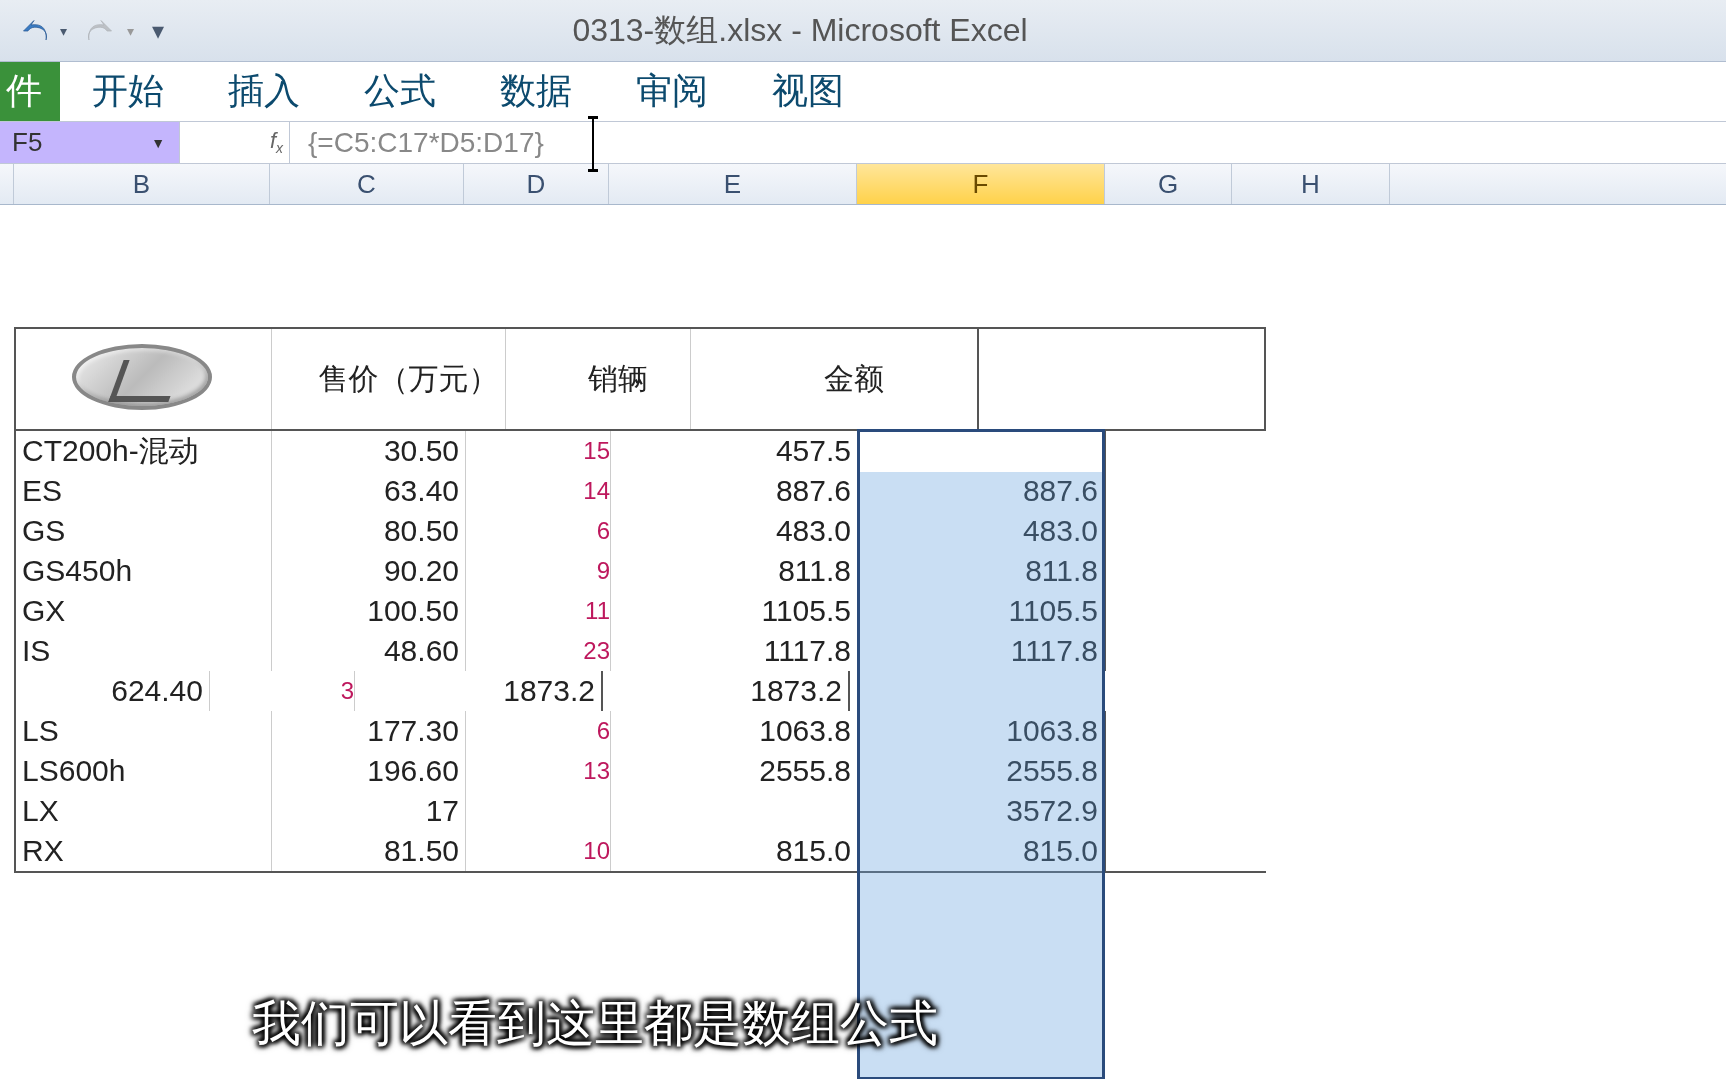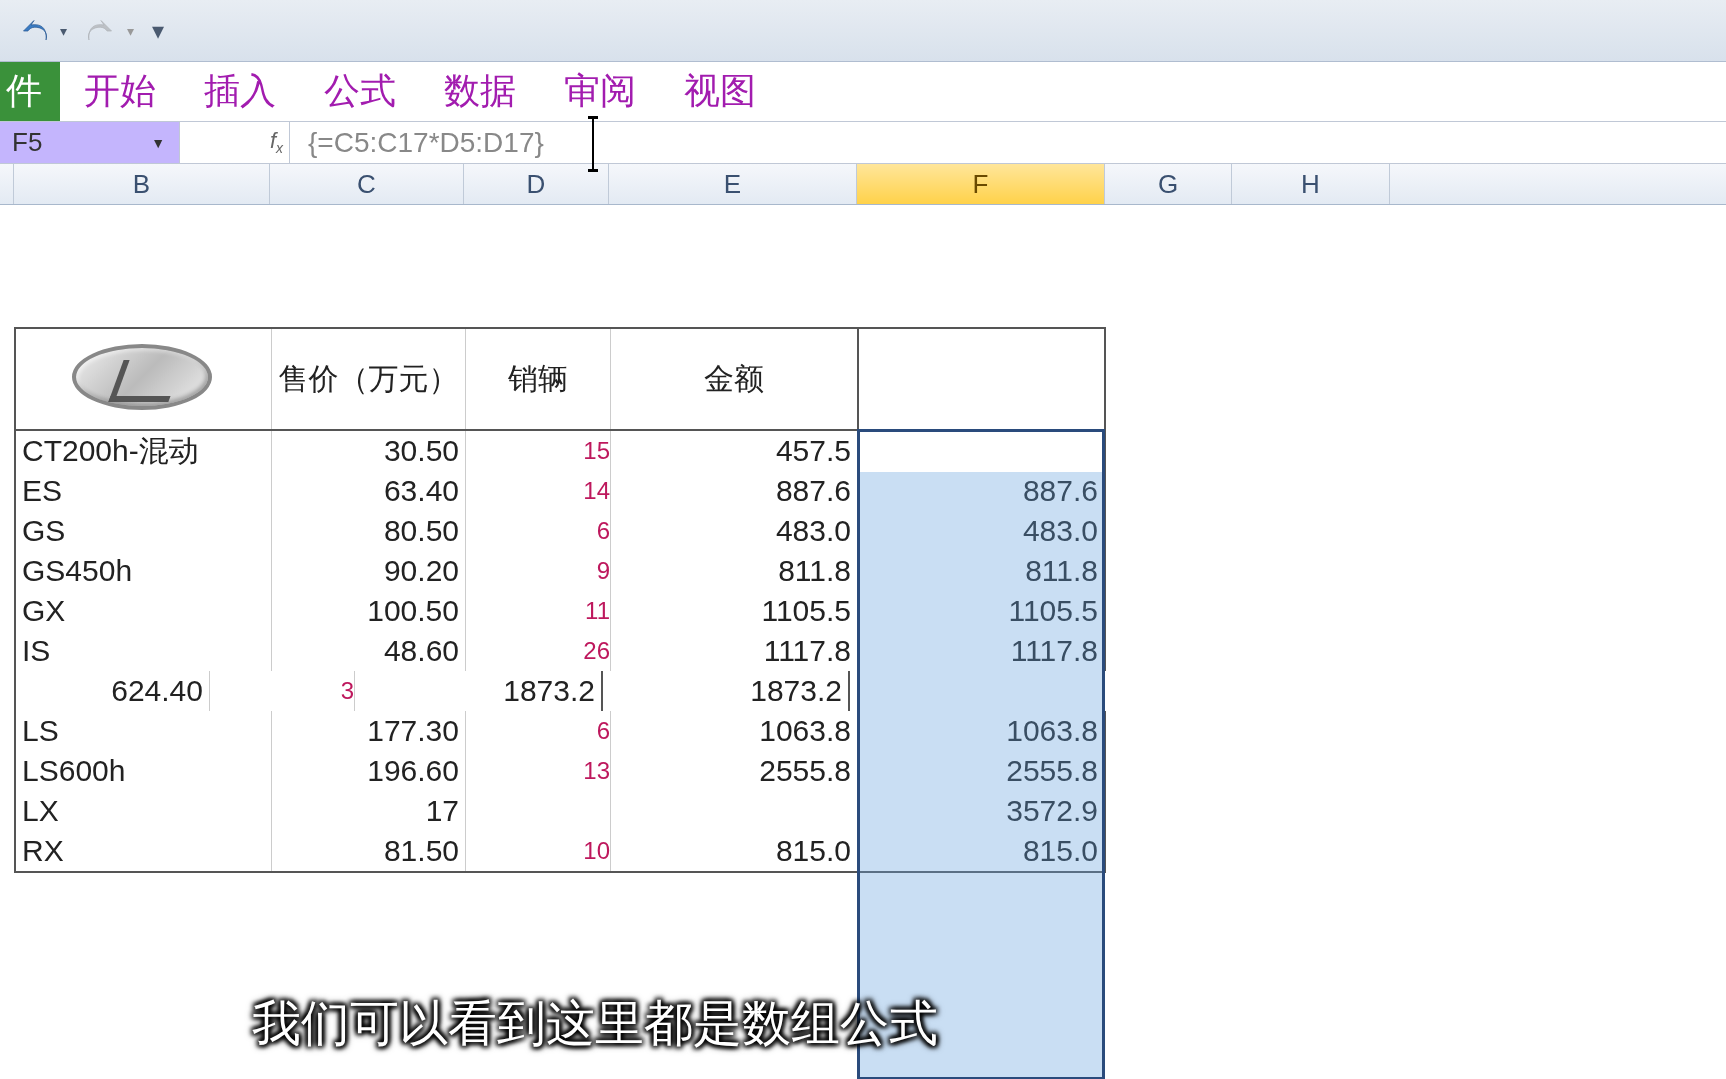--- a/index.html
+++ b/index.html
@@ -59,23 +59,23 @@
       height: 100%;
       display: flex;
       align-items: center;
       justify-content: center;
       padding: 0 12px 0 0;
       font-size: 36px;
       font-weight: normal;
       min-width: 60px;
     }
     .tab {
-      padding: 0 24px;
+      padding: 0 32px;
       font-size: 36px;
-      color: #a21caf;
+      color: #0c4a6e;
       height: 100%;
       display: flex;
       align-items: center;
     }
     .formula-bar {
       height: 42px;
       display: flex;
       align-items: center;
       border-bottom: 1px solid #c0c8d6;
       background: #fff;
@@ -192,20 +192,21 @@
       position: absolute;
       left: 14px;
       top: 122px;
       border: 2px solid #555;
       border-right: none;
     }
     .data-header-row {
       display: flex;
       height: 102px;
       border-bottom: 2px solid #555;
+      gap: 40px;
     }
     .data-row {
       display: flex;
       height: 40px;
     }
     .cell-B { width: 256px; border-right: 1px solid #ccc; padding-left: 6px; font-size: 30px; display: flex; align-items: center; color: #222;}
     .cell-C { width: 194px; border-right: 1px solid #ccc; padding-right: 6px; font-size: 30px; display: flex; align-items: center; justify-content: flex-end; color: #222;}
     .cell-D { width: 145px; border-right: 1px solid #ccc; padding-right: 0; font-size: 24px; display: flex; align-items: center; justify-content: flex-end; color: #be185d;}
     .cell-E { width: 248px; border-right: 2px solid #555; padding-right: 6px; font-size: 30px; display: flex; align-items: center; justify-content: flex-end; color: #222;}
     .cell-F { width: 247px; border-right: 2px solid #555; padding-right: 6px; font-size: 30px; display: flex; align-items: center; justify-content: flex-end; color: #222;}
@@ -282,20 +283,21 @@
       </svg>
   </div>
   <span style="font-size:14px;color:#4a5a70;margin-right:10px;">▾</span>
   <div class="qat-btn redo-icon" style="opacity:0.4;">
     <svg viewBox="0 0 24 24">
         <path d="M12 5 L19 12 L16 12 C16 12 14 8 8 10 C2 12 4 18 4 18 C4 18 2 6 14 8 L12 5 Z" fill="#888" stroke="#666" stroke-width="0.5"></path>
       </svg>
   </div>
   <span style="font-size:14px;color:#999;margin-right:4px;">▾</span>
   <span class="qat-more">▾</span>
+  <div class="title-text">0313-数组.xlsx - Microsoft Excel</div>
 </div>
 
 <div class="ribbon-tabs">
   <div class="file-tab">件</div>
   <div class="tab">开始</div>
   <div class="tab">插入</div>
   <div class="tab">公式</div>
   <div class="tab">数据</div>
   <div class="tab">审阅</div>
   <div class="tab">视图</div>
@@ -375,21 +377,21 @@
             <div class="data-row">
               <div class="cell-B">GX</div>
               <div class="cell-C">100.50</div>
               <div class="cell-D">11</div>
               <div class="cell-E">1105.5</div>
               <div class="cell-F">1105.5</div>
             </div>
             <div class="data-row">
               <div class="cell-B">IS</div>
               <div class="cell-C">48.60</div>
-              <div class="cell-D">26</div>
+              <div class="cell-D">23</div>
               <div class="cell-E">1117.8</div>
               <div class="cell-F">1117.8</div>
             </div>
             <div class="data-row">
               <div class="cell-C">624.40</div>
               <div class="cell-D">3</div>
               <div class="cell-E">1873.2</div>
               <div class="cell-F">1873.2</div>
             </div>
             <div class="data-row">

